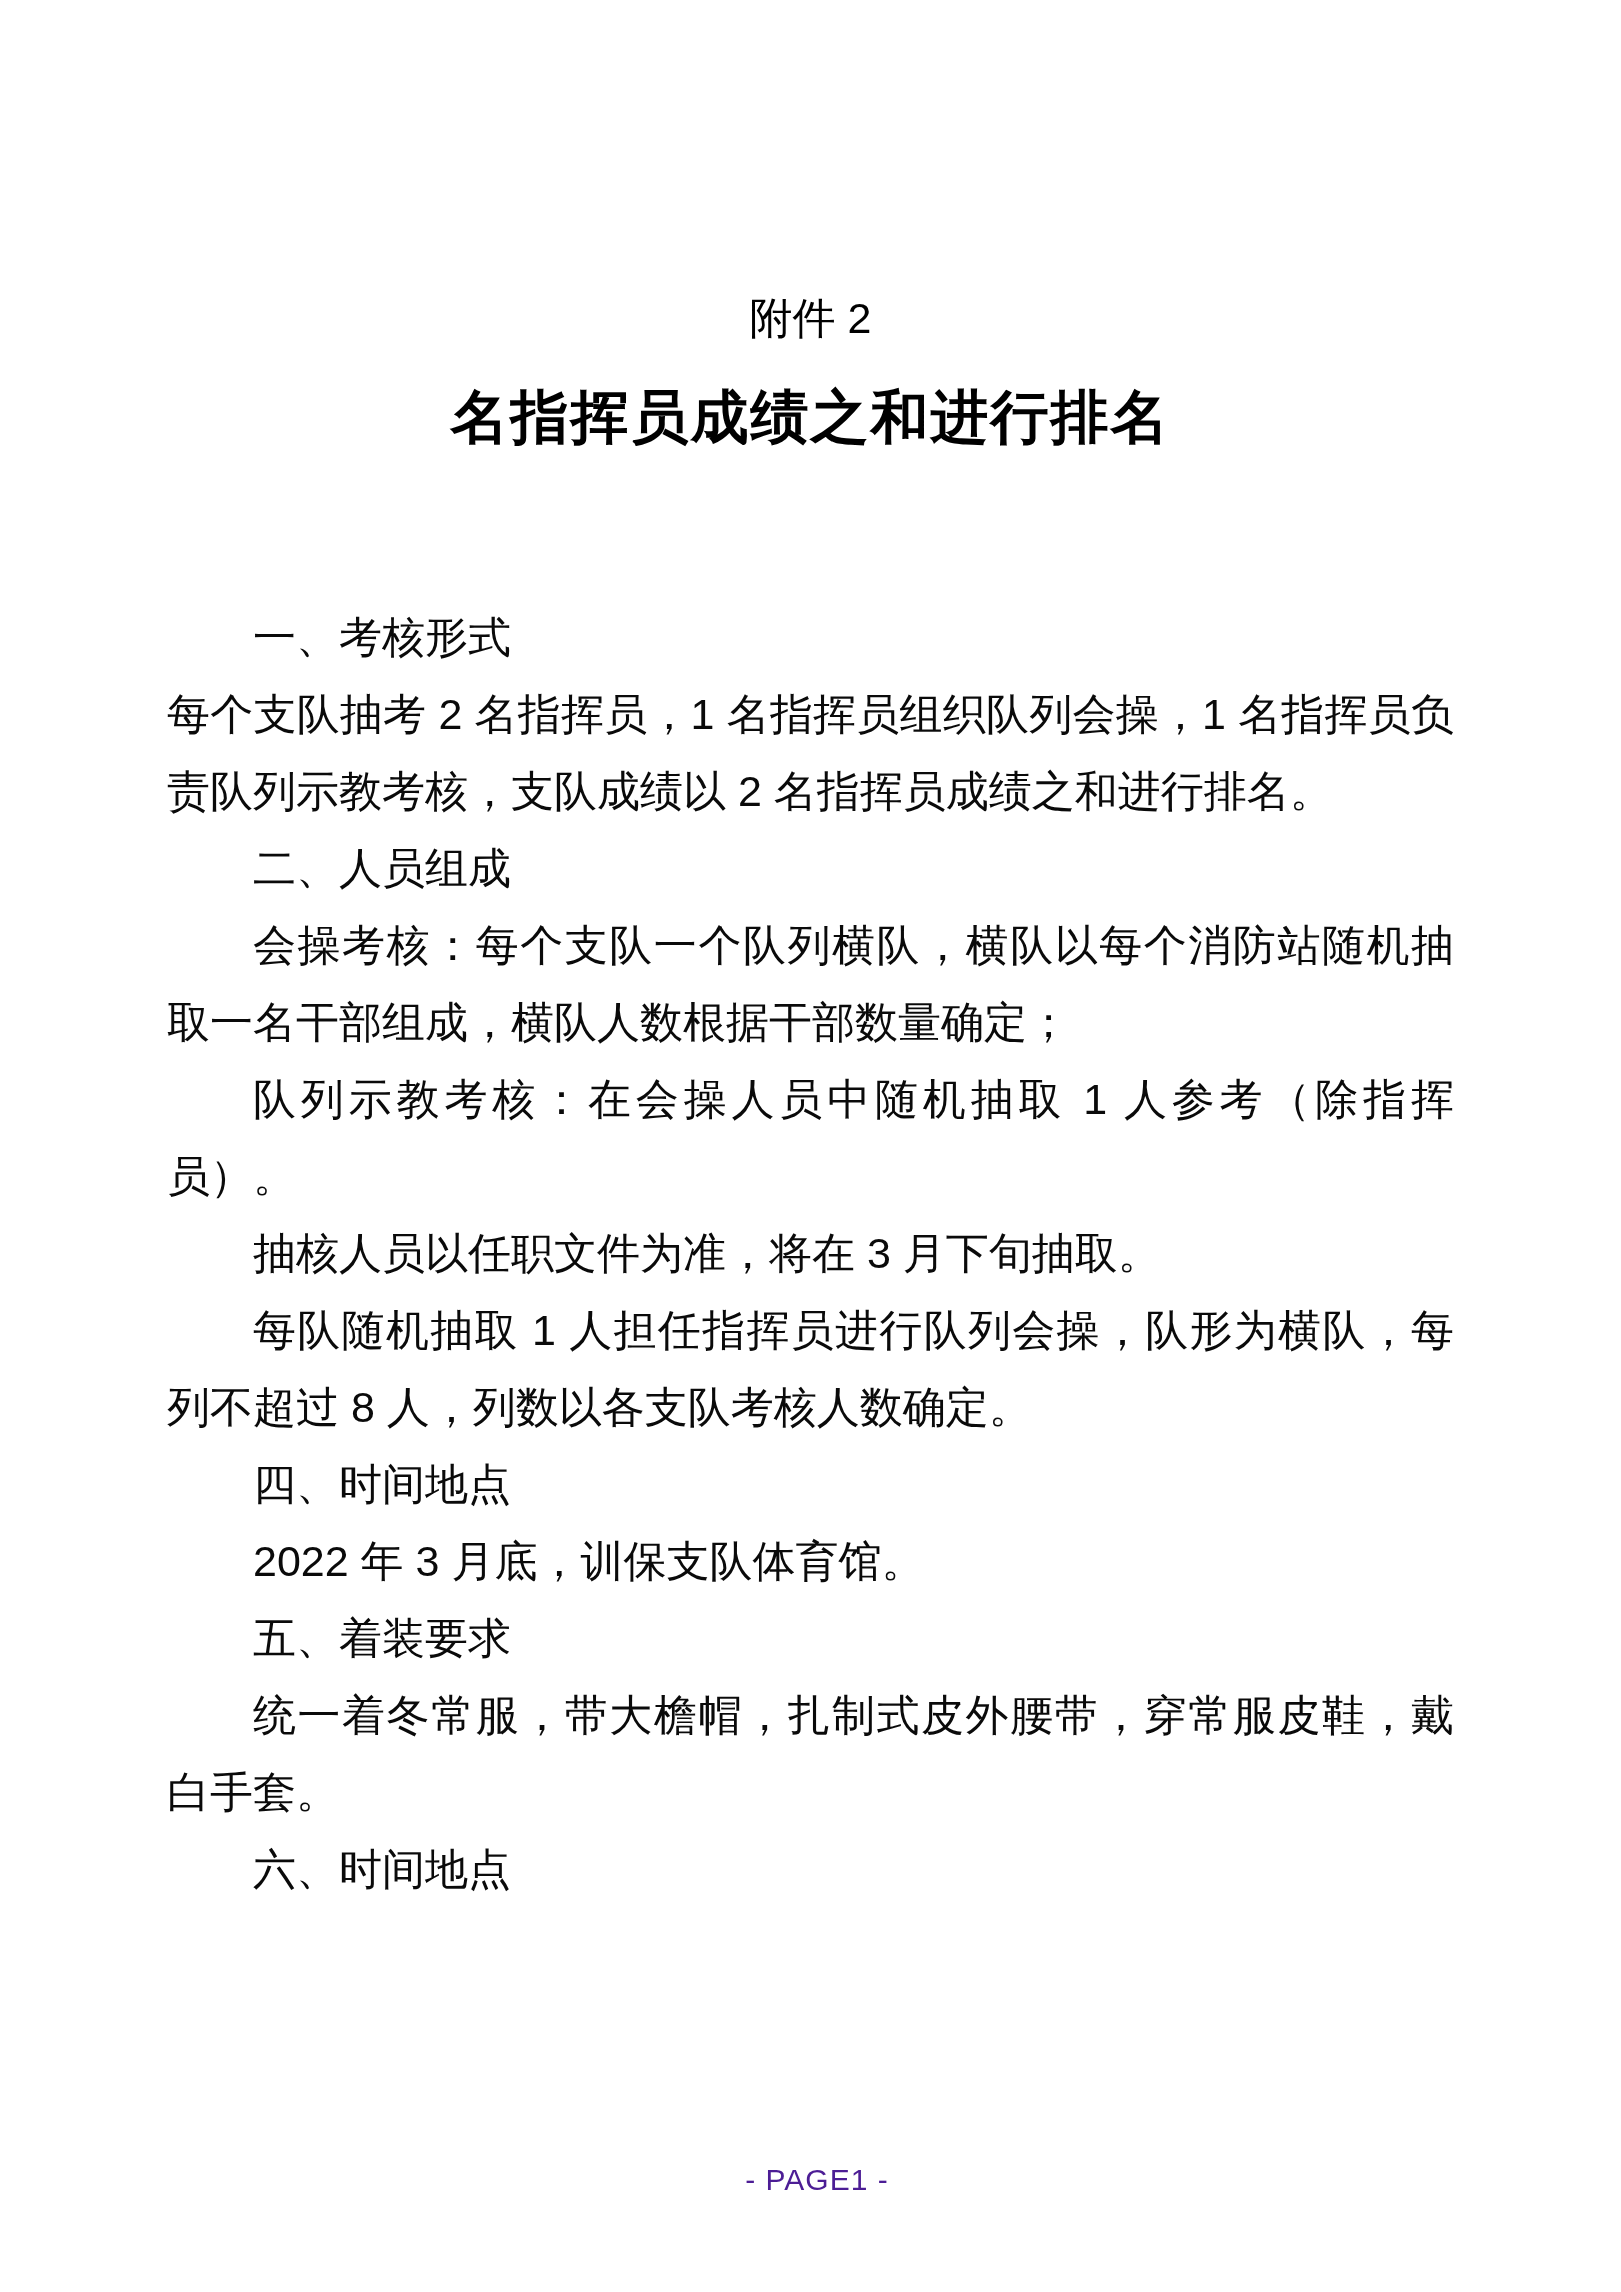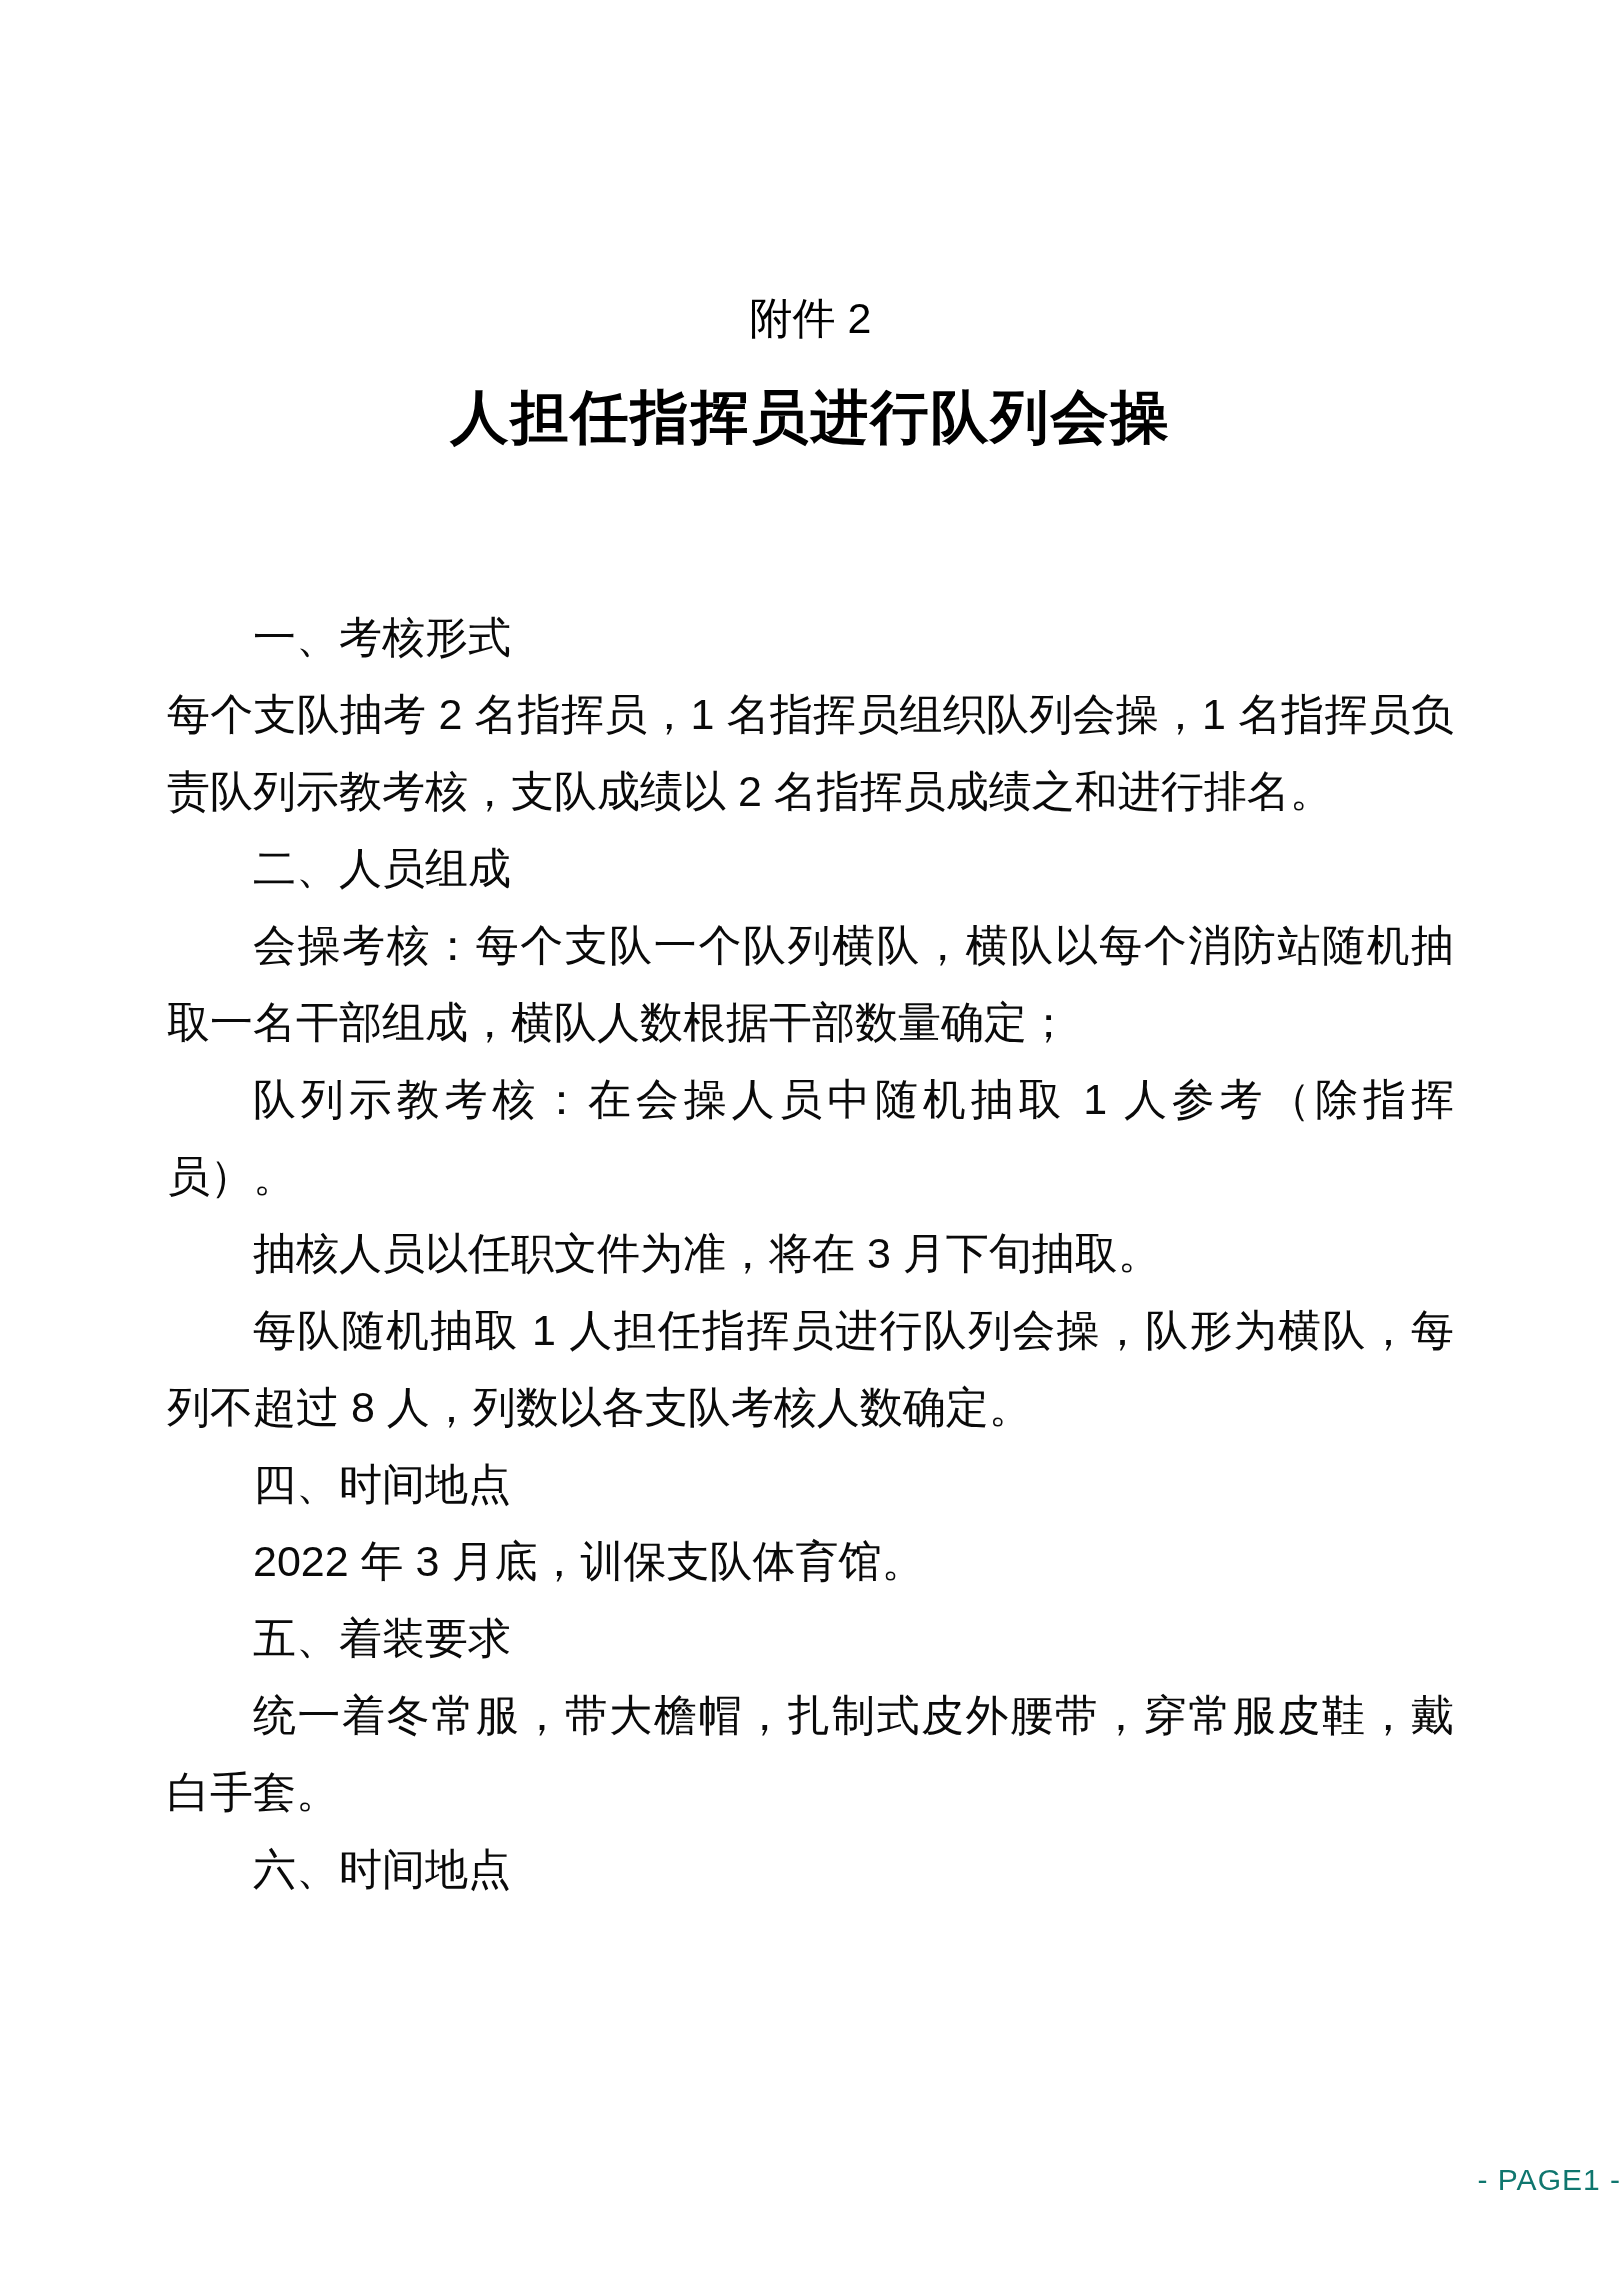--- a/index.html
+++ b/index.html
@@ -53,34 +53,34 @@
 
   .para.noindent {
     text-indent: 0;
   }
 
   .page-footer {
     position: absolute;
     left: 13px;
     right: 0;
     bottom: 96px;
-    text-align: right;
+    text-align: center;
     font-size: 30px;
-    color: #0f766e;
+    color: #4c1d95;
     letter-spacing: 1px;
   }
 </style>
 </head>
 <body>
 
 <div class="page">
 
   <div class="attachment-label">附件 2</div>
 
-  <div class="doc-title">人担任指挥员进行队列会操</div>
+  <div class="doc-title">名指挥员成绩之和进行排名</div>
 
   <div class="doc-body">
     <p class="para heading">一、考核形式</p>
     <p class="para noindent">每个支队抽考 2 名指挥员，1 名指挥员组织队列会操，1 名指挥员负责队列示教考核，支队成绩以 2 名指挥员成绩之和进行排名。</p>
     <p class="para heading">二、人员组成</p>
     <p class="para body">会操考核：每个支队一个队列横队，横队以每个消防站随机抽取一名干部组成，横队人数根据干部数量确定；</p>
     <p class="para body">队列示教考核：在会操人员中随机抽取 1 人参考（除指挥员）。</p>
     <p class="para body">抽核人员以任职文件为准，将在 3 月下旬抽取。</p>
     <p class="para body">每队随机抽取 1 人担任指挥员进行队列会操，队形为横队，每列不超过 8 人，列数以各支队考核人数确定。</p>
     <p class="para heading">四、时间地点</p>

